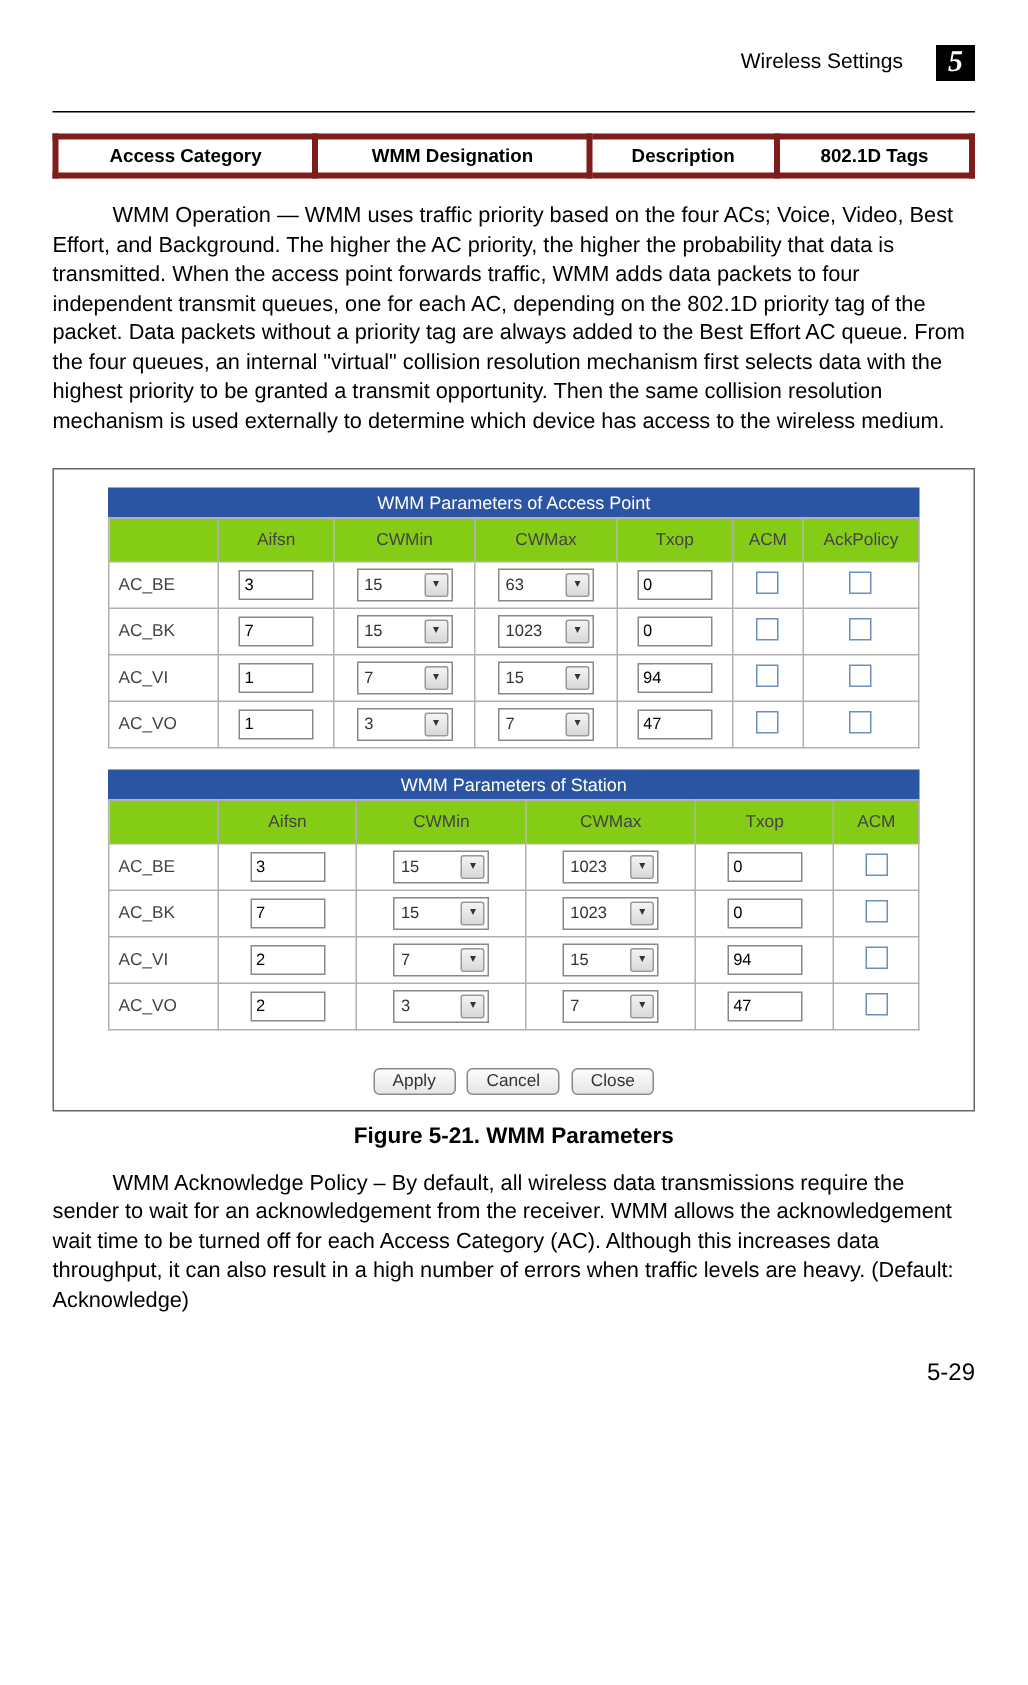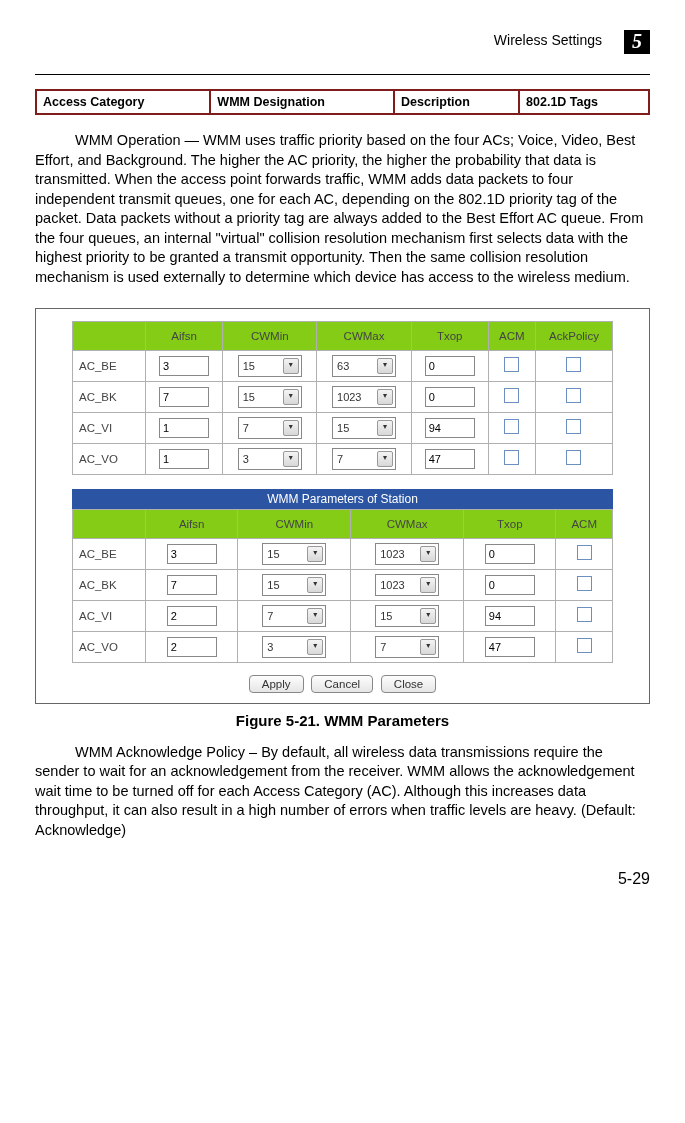--- a/index.html
+++ b/index.html
@@ -45,23 +45,23 @@
     font-size: 12.5px;
   }
   table.access-cat th.title-row {
     text-align: center;
     font-weight: bold;
     padding: 6px 4px;
     border: 1px solid #333;
     font-size: 13px;
   }
   table.access-cat th, table.access-cat td {
-    border: 2px solid #7f1d1d;
+    border: 4px solid #7f1d1d;
     padding: 4px 6px;
-    text-align: left;
+    text-align: center;
     vertical-align: top;
   }
   table.access-cat thead th {
     font-weight: bold;
   }
   .body-para {
     margin: 16px 0 20px 0;
     line-height: 1.35;
     font-size: 14.5px;
   }
@@ -150,21 +150,21 @@
     height: 13px;
     border: 1px solid #6b8fbf;
     display: inline-block;
     background: #fff;
   }
   .spacer {
     height: 14px;
   }
   .btn-row {
     text-align: center;
-    margin-top: 12px;
+    margin-top: 25px;
   }
   .btn {
     display: inline-block;
     border: 1px solid #888;
     border-radius: 4px;
     padding: 2px 12px;
     font-size: 11.5px;
     background: linear-gradient(#fdfdfd,#e5e5e5);
     color: #333;
     margin: 0 2px;
@@ -203,20 +203,21 @@
   </tbody>
 </table>
 
 <p class="body-para">
   <span class="lead">WMM Operation</span><span> — WMM uses traffic priority based on the four ACs; Voice, Video, Best Effort, and Background. The higher the AC priority, the higher the probability that data is transmitted. When the access point forwards traffic, WMM adds data packets to four independent transmit queues, one for each AC, depending on the 802.1D priority tag of the packet. Data packets without a priority tag are always added to the Best Effort AC queue. From the four queues, an internal "virtual" collision resolution mechanism first selects data with the highest priority to be granted a transmit opportunity. Then the same collision resolution mechanism is used externally to determine which device has access to the wireless medium.</span>
 </p>
 
 <div class="figure-wrap">
 
   <div style="padding:0 20px;">
+    <div class="wmm-title">WMM Parameters of Access Point</div>
     <table class="wmm">
       <thead>
         <tr>
           <th style="width:60px"></th>
           <th>Aifsn</th>
           <th>CWMin</th>
           <th>CWMax</th>
           <th>Txop</th>
           <th>ACM</th>
           <th>AckPolicy</th>

